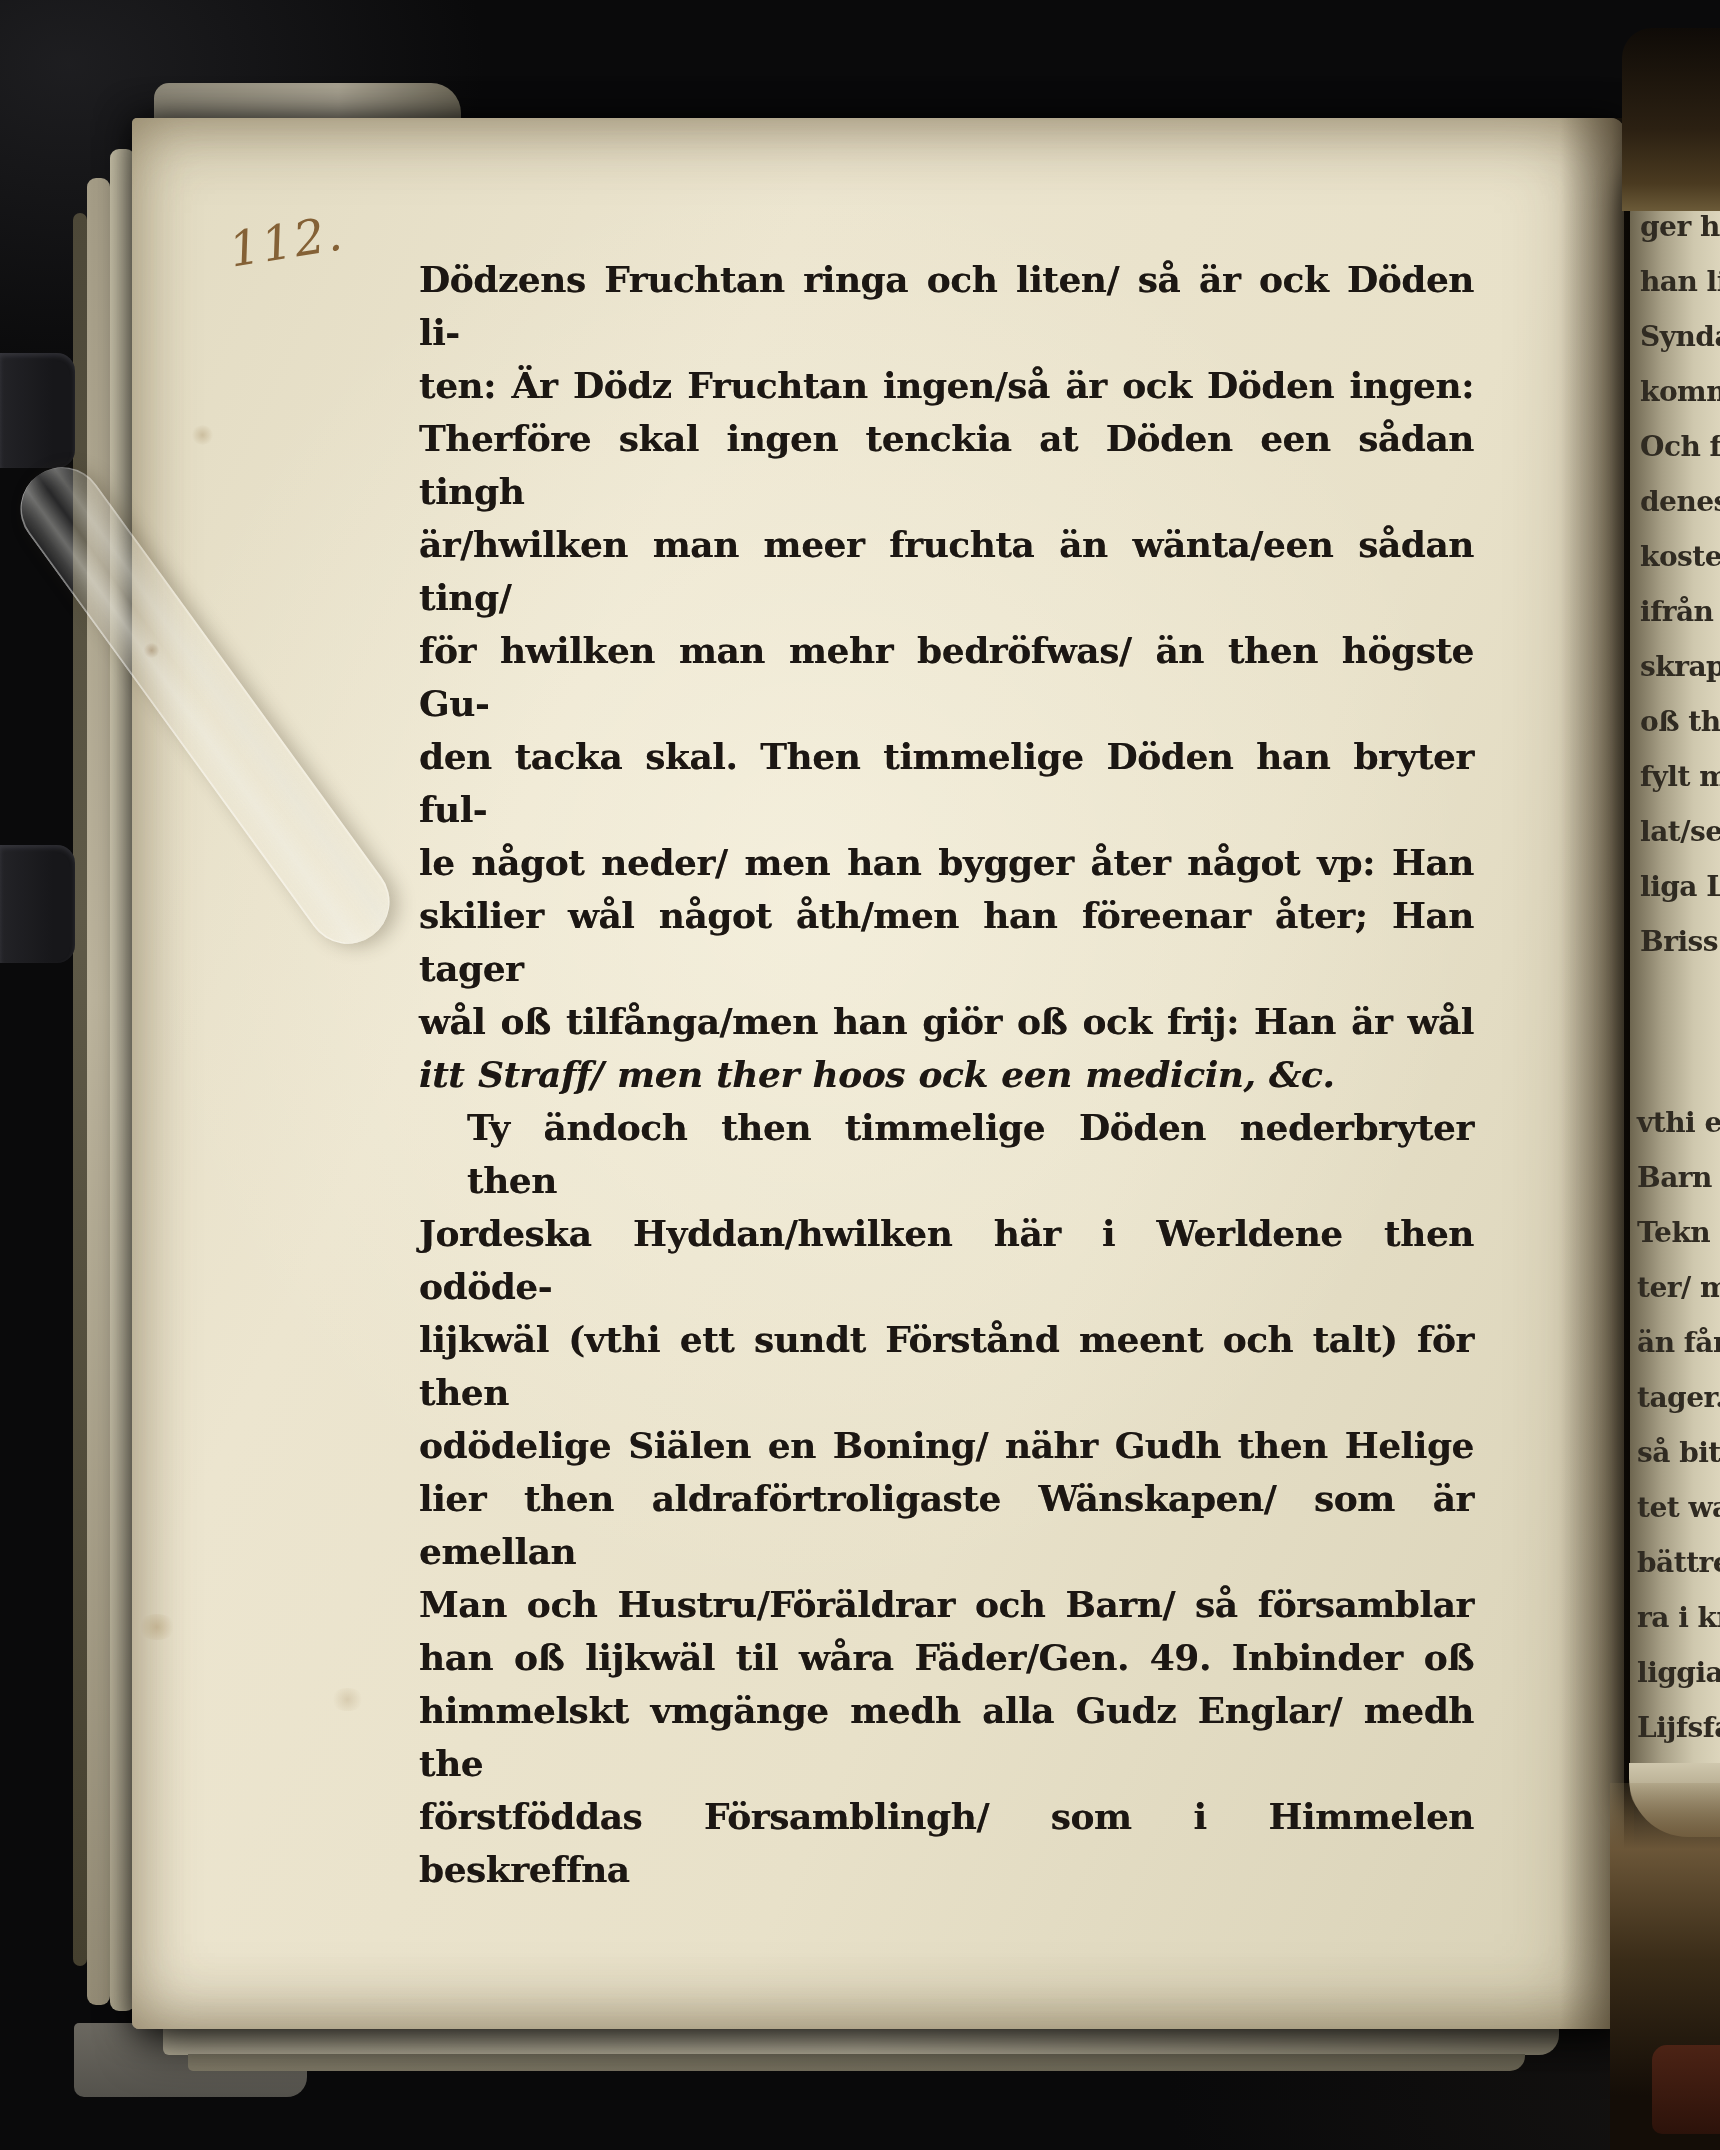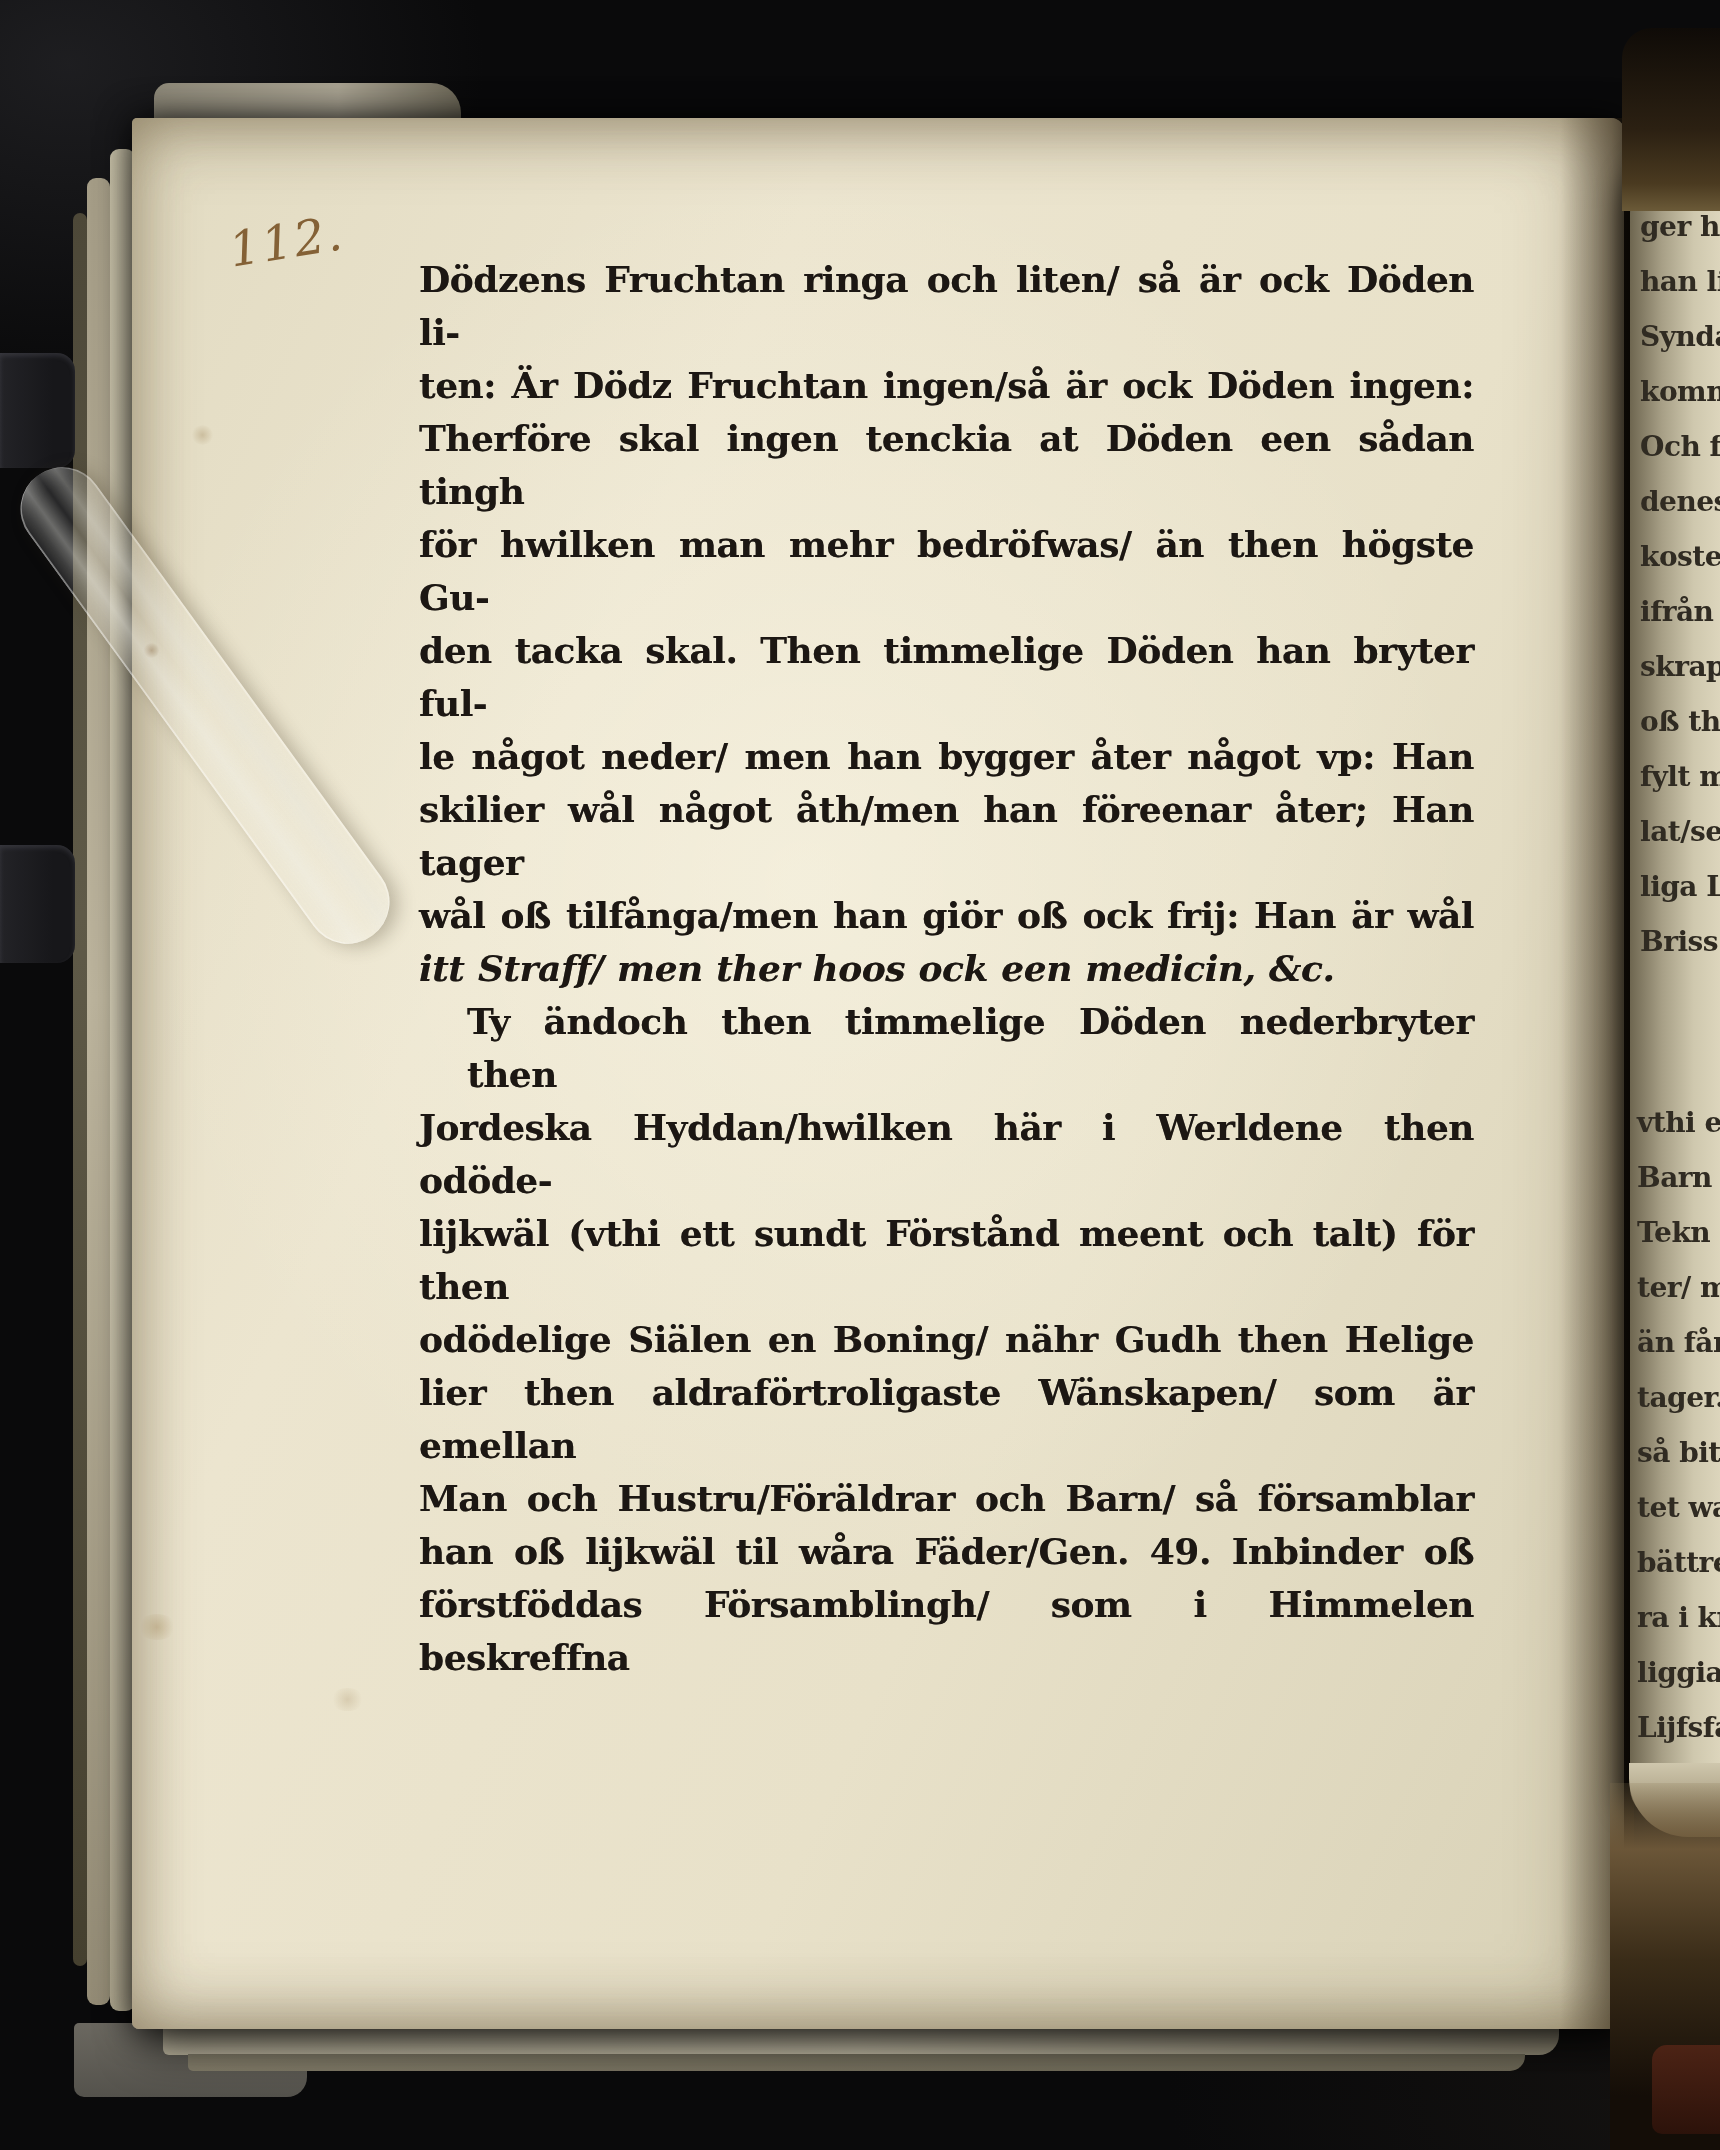--- a/index.html
+++ b/index.html
@@ -157,33 +157,35 @@
     <div class="stain stain-2"></div>
     <div class="stain stain-3"></div>
     <div class="stain stain-4"></div>
 
     <div class="folio">112.</div>
 
     <div class="text-block">
       <div class="l">Dödzens Fruchtan ringa och liten/ så är ock Döden li-</div>
       <div class="l">ten: Är Dödz Fruchtan ingen/så är ock Döden ingen:</div>
       <div class="l">Therföre skal ingen tenckia at Döden een sådan tingh</div>
+      <div class="l">är/hwilken man meer fruchta än wänta/een sådan ting/</div>
       <div class="l">för hwilken man mehr bedröfwas/ än then högste Gu-</div>
       <div class="l">den tacka skal.  Then timmelige Döden han bryter ful-</div>
       <div class="l">le något neder/ men han bygger åter något vp: Han</div>
       <div class="l">skilier wål något åth/men han föreenar åter; Han tager</div>
       <div class="l">wål oß tilfånga/men han giör oß ock frij: Han är wål</div>
       <div class="l short">itt Straff/ men ther hoos ock een medicin, &amp;c.</div>
       <div class="l indent">Ty ändoch then timmelige Döden nederbryter then</div>
       <div class="l">Jordeska Hyddan/hwilken här i Werldene then odöde-</div>
       <div class="l">lijkwäl (vthi ett sundt Förstånd meent och talt) för then</div>
       <div class="l">odödelige Siälen en Boning/ nähr Gudh then Helige</div>
       <div class="l">lier then aldraförtroligaste Wänskapen/ som är emellan</div>
       <div class="l">Man och Hustru/Föräldrar och Barn/ så församblar</div>
       <div class="l">han oß lijkwäl til wåra Fäder/Gen. 49. Inbinder oß</div>
+      <div class="l">himmelskt vmgänge medh alla Gudz Englar/ medh the</div>
       <div class="l">förstföddas Församblingh/ som i Himmelen beskreffna</div>
 
     </div>
   </div>
 
   <div class="gutter"></div>
 
   <div class="recto-sliver"></div>
   <div class="corner-dark-top"></div>
   <div class="page-curl-bottom"></div>

